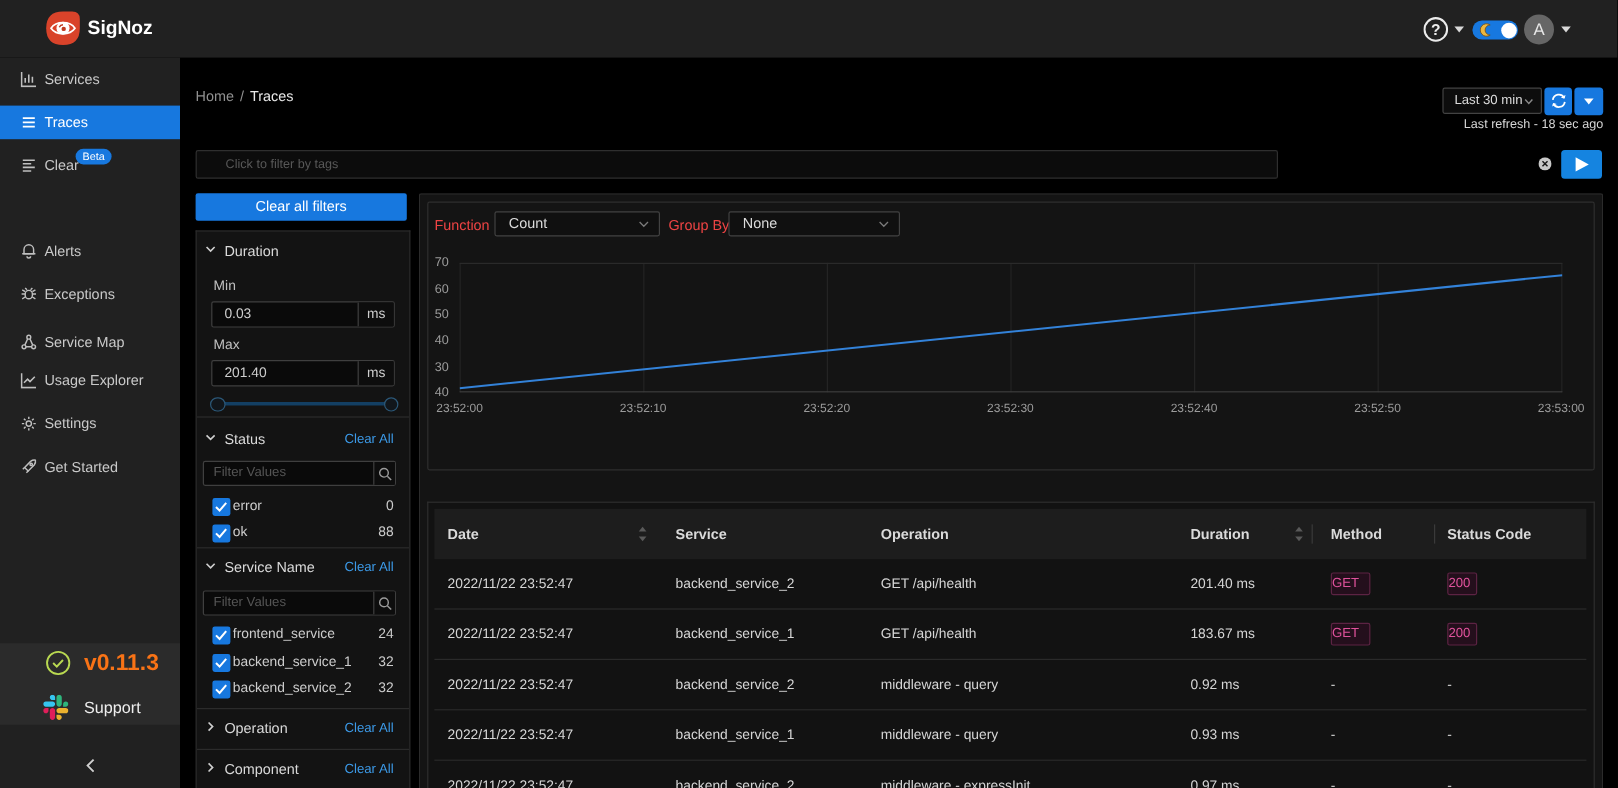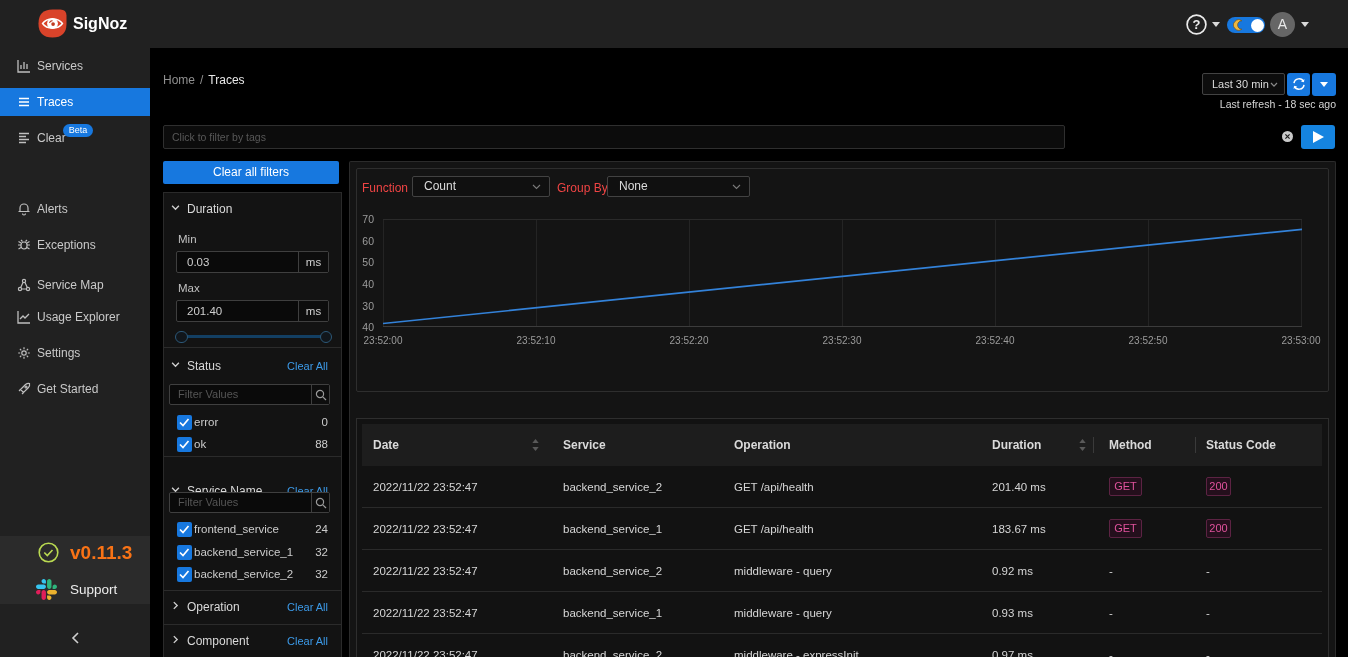--- a/index.html
+++ b/index.html
@@ -23,21 +23,21 @@
 #crumb{position:absolute;left:163px;top:73px;font-size:12px;color:#909090;}
 #crumb b{color:#e8e8e8;font-weight:normal;}
 #crumb i{font-style:normal;margin:0 5px;}
 #timesel{position:absolute;left:1202px;top:73px;width:83px;height:22px;border:1px solid #434343;border-radius:2px;background:#0d0d0d;color:#dcdcdc;font-size:11px;line-height:20px;padding-left:9px;}
 #refbtn{position:absolute;left:1287px;top:72.5px;width:23px;height:23px;background:#1778df;border-radius:3px;}
 #refbtn svg{position:absolute;left:4.5px;top:4.5px;}
 #carbtn{position:absolute;left:1312px;top:72.5px;width:24px;height:23px;background:#1778df;border-radius:3px;}
 #carbtn i{position:absolute;left:8px;top:9px;width:0;height:0;border-left:4.5px solid transparent;border-right:4.5px solid transparent;border-top:5.5px solid #fff;}
 #lastref{position:absolute;right:12px;top:98px;font-size:10.5px;color:#d6d6d6;}
 
-#search{position:absolute;left:163px;top:125px;width:902px;height:24px;background:#0c0c0c;border:1px solid #2f2f2f;border-radius:2px;color:#585858;font-size:10.5px;line-height:22px;padding-left:8px;}
+#search{position:absolute;left:163px;top:125px;width:902px;height:24px;background:#0c0c0c;border:1px solid #2f2f2f;border-radius:2px;color:#585858;font-size:10.5px;line-height:22px;padding-left:24px;}
 #clearx{position:absolute;left:1282px;top:131px;width:11px;height:11px;}
 #gobtn{position:absolute;left:1301px;top:125px;width:34px;height:24px;background:#1584e0;border-radius:3px;}
 #gobtn i{position:absolute;left:12px;top:5.5px;width:0;height:0;border-top:6.5px solid transparent;border-bottom:6.5px solid transparent;border-left:11px solid #fff;}
 
 #clearall{position:absolute;left:163px;top:161px;width:176px;height:23px;background:#1778df;border-radius:2px;color:#fff;font-size:12px;text-align:center;line-height:23px;}
 #fpanel{position:absolute;left:163px;top:192px;width:179px;height:465px;background:#131313;border:1px solid #2a2a2a;border-bottom:none;}
 .fsec-h{position:absolute;left:0;width:177px;height:32px;}
 .fsec-h .tt{position:absolute;left:23px;top:8.5px;font-size:12px;color:#d9d9d9;}
 .fsec-h .ca{position:absolute;right:13px;top:9.5px;font-size:11px;color:#3c9ae8;}
 .chev{position:absolute;left:7px;top:10px;width:9px;height:9px;}
@@ -62,21 +62,21 @@
 .ylab{position:absolute;font-size:10.5px;color:#9b9b9b;width:30px;text-align:right;}
 .xlab{position:absolute;top:335px;font-size:10px;color:#9b9b9b;width:60px;text-align:center;}
 .vgrid{position:absolute;top:219px;width:1px;height:108px;background:#242424;}
 
 #tablebox{position:absolute;left:356px;top:418px;width:973px;height:239px;background:#121212;border:1px solid #2e2e2e;border-bottom:none;}
 #thead{position:absolute;left:362px;top:424px;width:960px;height:42px;background:#1d1d1d;}
 .th{position:absolute;top:0;height:42px;line-height:42px;font-size:12px;font-weight:bold;color:#dadada;}
 .tsep{position:absolute;top:13px;width:1px;height:16px;background:#3a3a3a;}
 .td{position:absolute;font-size:11.5px;color:#d6d6d6;line-height:42px;height:42px;text-align:right;}
 .trow-line{position:absolute;left:362px;width:960px;height:1px;background:#2a2a2a;}
-.tag{position:absolute;height:19px;border:1px solid #5c2343;background:#240f1c;border-radius:2px;color:#e0529c;font-size:11px;line-height:17px;text-align:center;}
+.tag{position:absolute;height:19px;border:1px solid #5c2343;background:#240f1c;border-radius:2px;color:#e0529c;font-size:11px;line-height:17px;}
 .sorter{position:absolute;width:9px;height:42px;}
 </style>
 </head>
 <body>
 
 <div id="hdr">
   <svg id="logo" viewBox="0 0 30 30">
     <path d="M15 0.5 L23 0.5 Q29.5 0.5 29.5 7 L29.5 15 Q29.5 29.5 15 29.5 Q0.5 29.5 0.5 15 Q0.5 0.5 15 0.5 Z" fill="#d9432a"></path>
     <path d="M4.7 15 C9 8.7 21 8.7 25.3 15 C21 21.3 9 21.3 4.7 15 Z" fill="none" stroke="#fff" stroke-width="1.5"></path>
     <circle cx="15" cy="15" r="5.6" fill="#fff"></circle>
@@ -279,21 +279,21 @@
     <span class="cb">
         <svg width="11" height="9" viewBox="0 0 11 9">
           <path d="M1 4.5l3 3 5.5-6.5" stroke="#fff" stroke-width="1.7" fill="none"></path>
         </svg>
       </span>
     <span class="lb">ok</span>
       <span class="ct">88</span>
   </div>
   <div class="fdiv" style="top:263px"></div>
 
-  <div class="fsec-h" style="top:282px">
+  <div class="fsec-h" style="top:264px">
     <svg class="chev" viewBox="0 0 8 8">
         <path d="M1 2.5l3 3 3-3" stroke="#cfcfcf" fill="none" stroke-width="1.2"></path>
       </svg>
     <span class="tt">Service Name</span>
       <span class="ca">Clear All</span>
   </div>
   <div class="fsearch" style="top:299px">Filter Values
     <div class="fsbtn">
         <svg width="12" height="12" viewBox="0 0 12 12">
           <circle cx="5" cy="5" r="3.6" fill="none" stroke="#9a9a9a" stroke-width="1.2"></circle>

